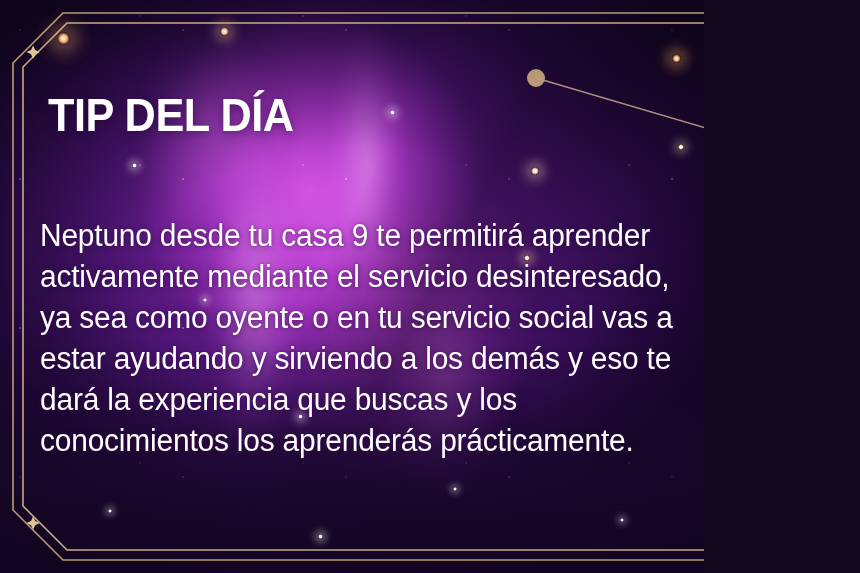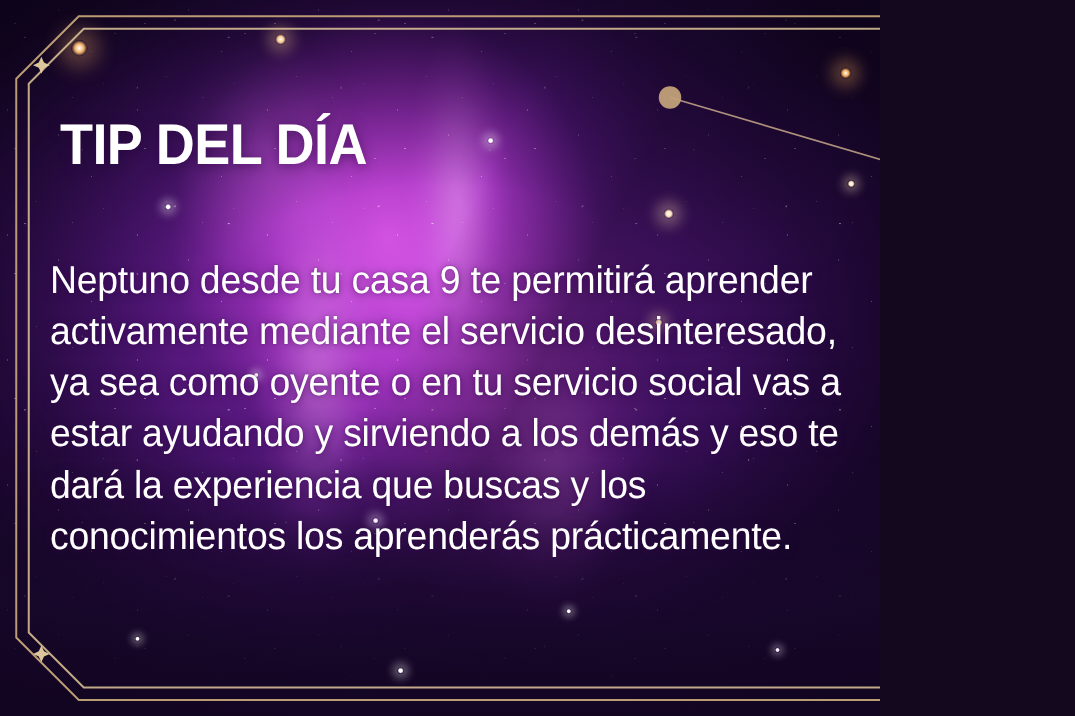--- a/index.html
+++ b/index.html
@@ -91,21 +91,21 @@
     letter-spacing:-0.5px;
     color:#ffffff;
     line-height:1;
     transform:scaleX(.94);
     transform-origin:left center;
     text-shadow:0 2px 10px rgba(40,0,60,.55);
     white-space:nowrap;
   }
   #body-text{
     position:absolute;
-    left:40px; top:203px;
+    left:40px; top:215px;
     width:790px;
   }
   .bline{
     color:#ffffff;
     font-size:31px;
     line-height:41px;
     font-weight:400;
     letter-spacing:-0.2px;
     white-space:nowrap;
     text-shadow:0 1px 7px rgba(50,0,70,.60), 0 0 2px rgba(60,10,80,.35);

